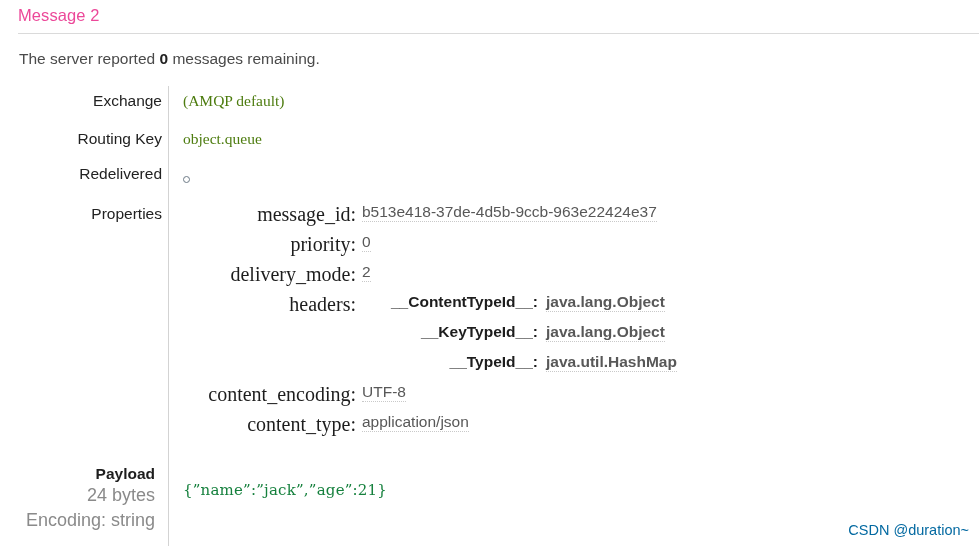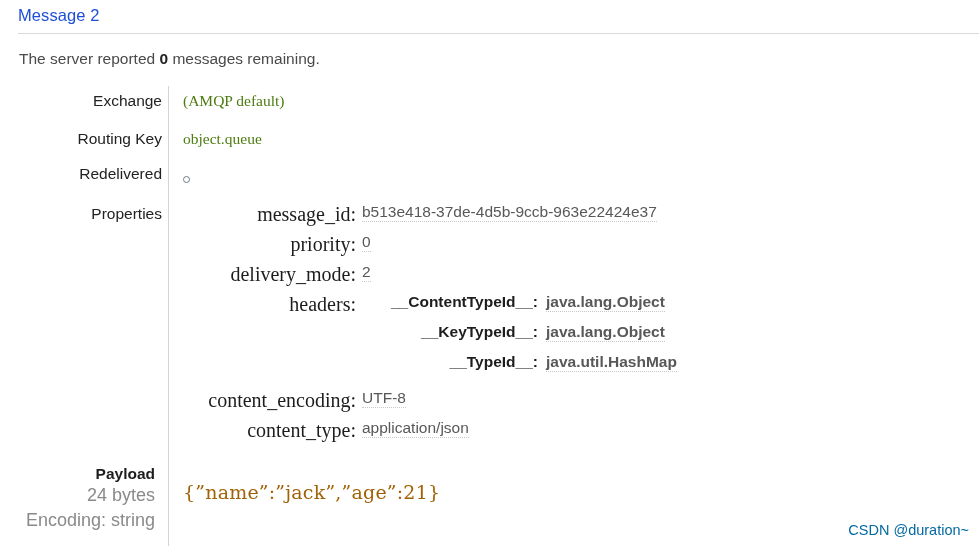--- a/index.html
+++ b/index.html
@@ -17,21 +17,21 @@
     overflow: hidden;
     background: #ffffff;
   }
 
   
   .msg-header {
     position: absolute;
     left: 18px;
     top: 6px;
     font-size: 16.5px;
-    color: #1d4ed8;
+    color: #ec4899;
     letter-spacing: .1px;
     white-space: nowrap;
   }
   .header-rule {
     position: absolute;
     left: 18px;
     top: 33px;
     width: 961px;
     height: 1px;
     background: #dadada;
@@ -159,22 +159,22 @@
   .payload-sub {
     font-size: 18px;
     color: #8a8a8a;
     line-height: 1.35;
   }
   .payload-body {
     position: absolute;
     left: 183px;
     top: 481px;
     font-family: "DejaVu Serif", serif;
-    font-size: 19px;
-    color: #a16207;
+    font-size: 15px;
+    color: #15803d;
     white-space: pre;
     letter-spacing: .2px;
   }
 
   
   .watermark {
     position: absolute;
     right: 10px;
     bottom: 8px;
     font-size: 14.5px;
@@ -248,21 +248,21 @@
     <div class="hdr-row">
       <div class="hdr-key">__KeyTypeId__:</div>
       <div class="hdr-val">java.lang.Object</div>
     </div>
 
     <div class="hdr-row">
       <div class="hdr-key">__TypeId__:</div>
       <div class="hdr-val">java.util.HashMap</div>
     </div>
 
-    <div class="prop-row" style="margin-top:6px;">
+    <div class="prop-row" style="">
       <div class="prop-key">content_encoding:</div>
       <div class="prop-val">UTF-8</div>
     </div>
 
     <div class="prop-row">
       <div class="prop-key">content_type:</div>
       <div class="prop-val">application/json</div>
     </div>
 
   </div>

